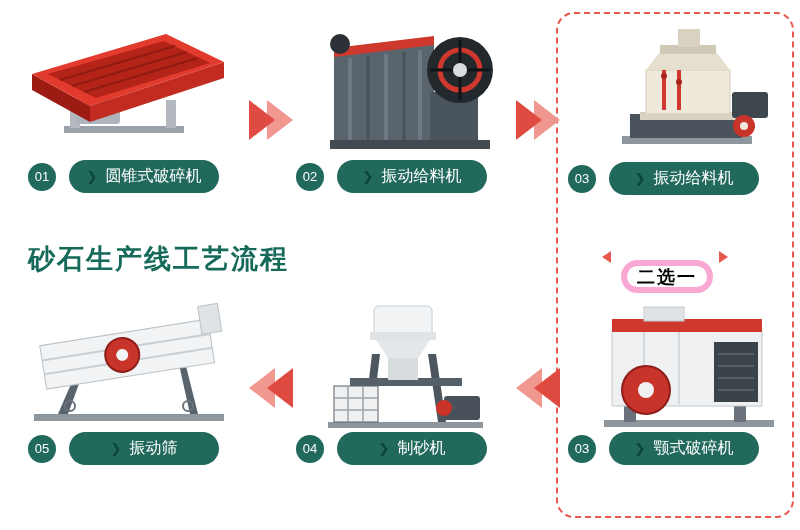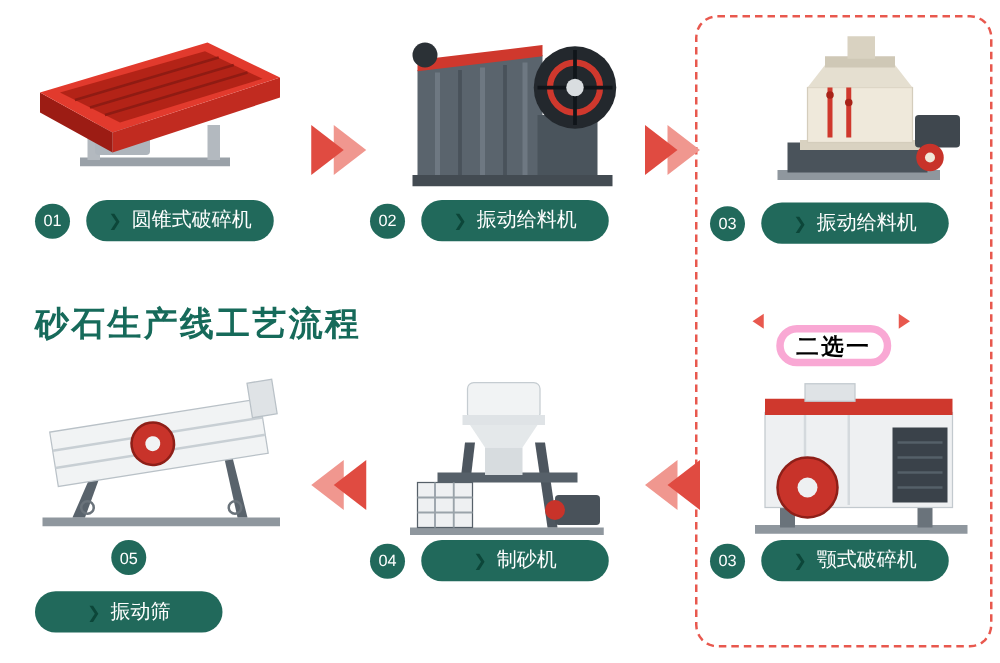--- a/index.html
+++ b/index.html
@@ -222,21 +222,21 @@
   </div>
 
   <div class="label-row" style="left:296px;top:432px;">
     <div class="num-circle">04</div>
     <div class="pill">
       <span class="chev">❯</span>
       <span>制砂机</span>
     </div>
   </div>
 
-  <div class="label-row" style="left:28px;top:432px;flex-direction:column;">
+  <div class="label-row" style="left:28px;top:432px;">
     <div class="num-circle">05</div>
     <div class="pill">
       <span class="chev">❯</span>
       <span>振动筛</span>
     </div>
   </div>
 
   <div class="page-title">砂石生产线工艺流程</div>
 
   <div class="choice-tri left"></div>

